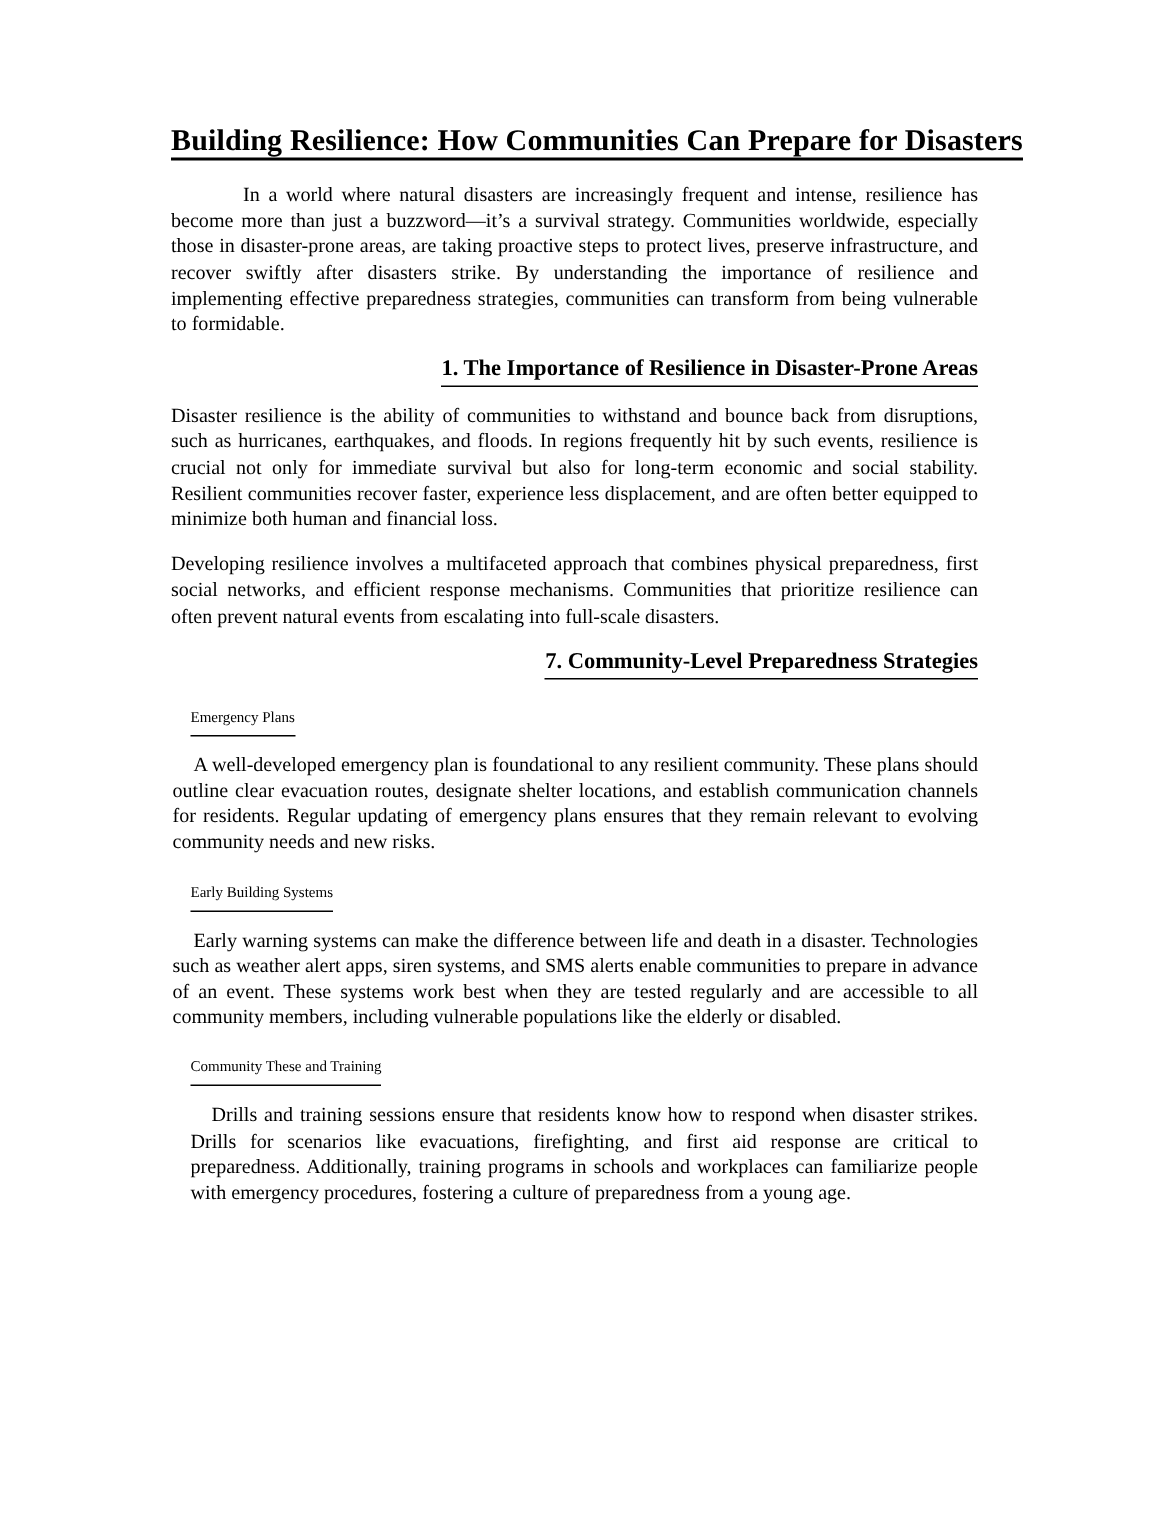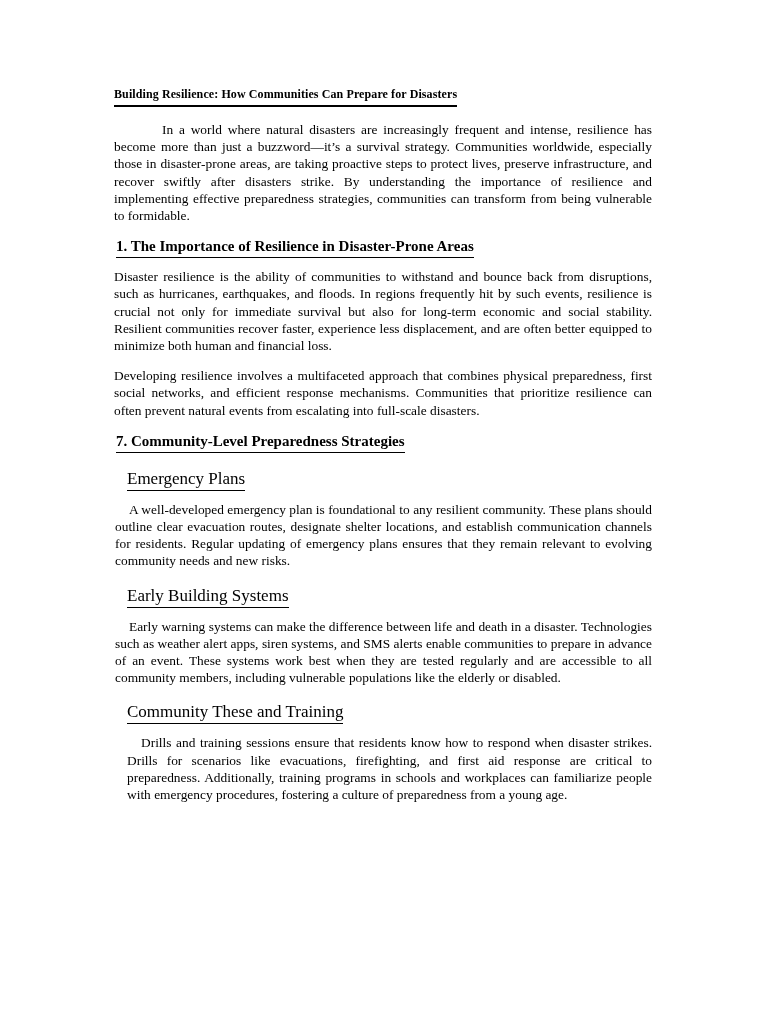--- a/index.html
+++ b/index.html
@@ -18,48 +18,49 @@
   #page {
     position: relative;
     width: 768px;
     height: 1024px;
     background: #ffffff;
     box-sizing: border-box;
     padding: 84px 116px 0 114px;
   }
 
   .doc-title {
-    font-size: 12px;
+    font-size: 20px;
     font-weight: bold;
     line-height: 20px;
     margin: 0 0 14px 0;
     letter-spacing: 0.1px;
     white-space: nowrap;
   }
   .doc-title .u {
     border-bottom: 2.2px solid #000;
     padding-bottom: 1px;
     display: inline-block;
   }
 
   .section-heading {
     font-size: 15px;
     font-weight: bold;
     line-height: 19px;
     margin: 4px 0 10px 0;
     padding-left: 2px;
+    text-align: right;
   }
   .section-heading .u {
     border-bottom: 1.8px solid #000;
     padding-bottom: 1px;
     display: inline-block;
   }
 
   .sub-heading {
-    font-size: 17px;
+    font-size: 10px;
     font-weight: normal;
     line-height: 20px;
     margin: 16px 0 10px 0;
     padding-left: 13px;
   }
   .sub-heading .u {
     border-bottom: 1.2px solid #000;
     padding-bottom: 1px;
     display: inline-block;
   }

